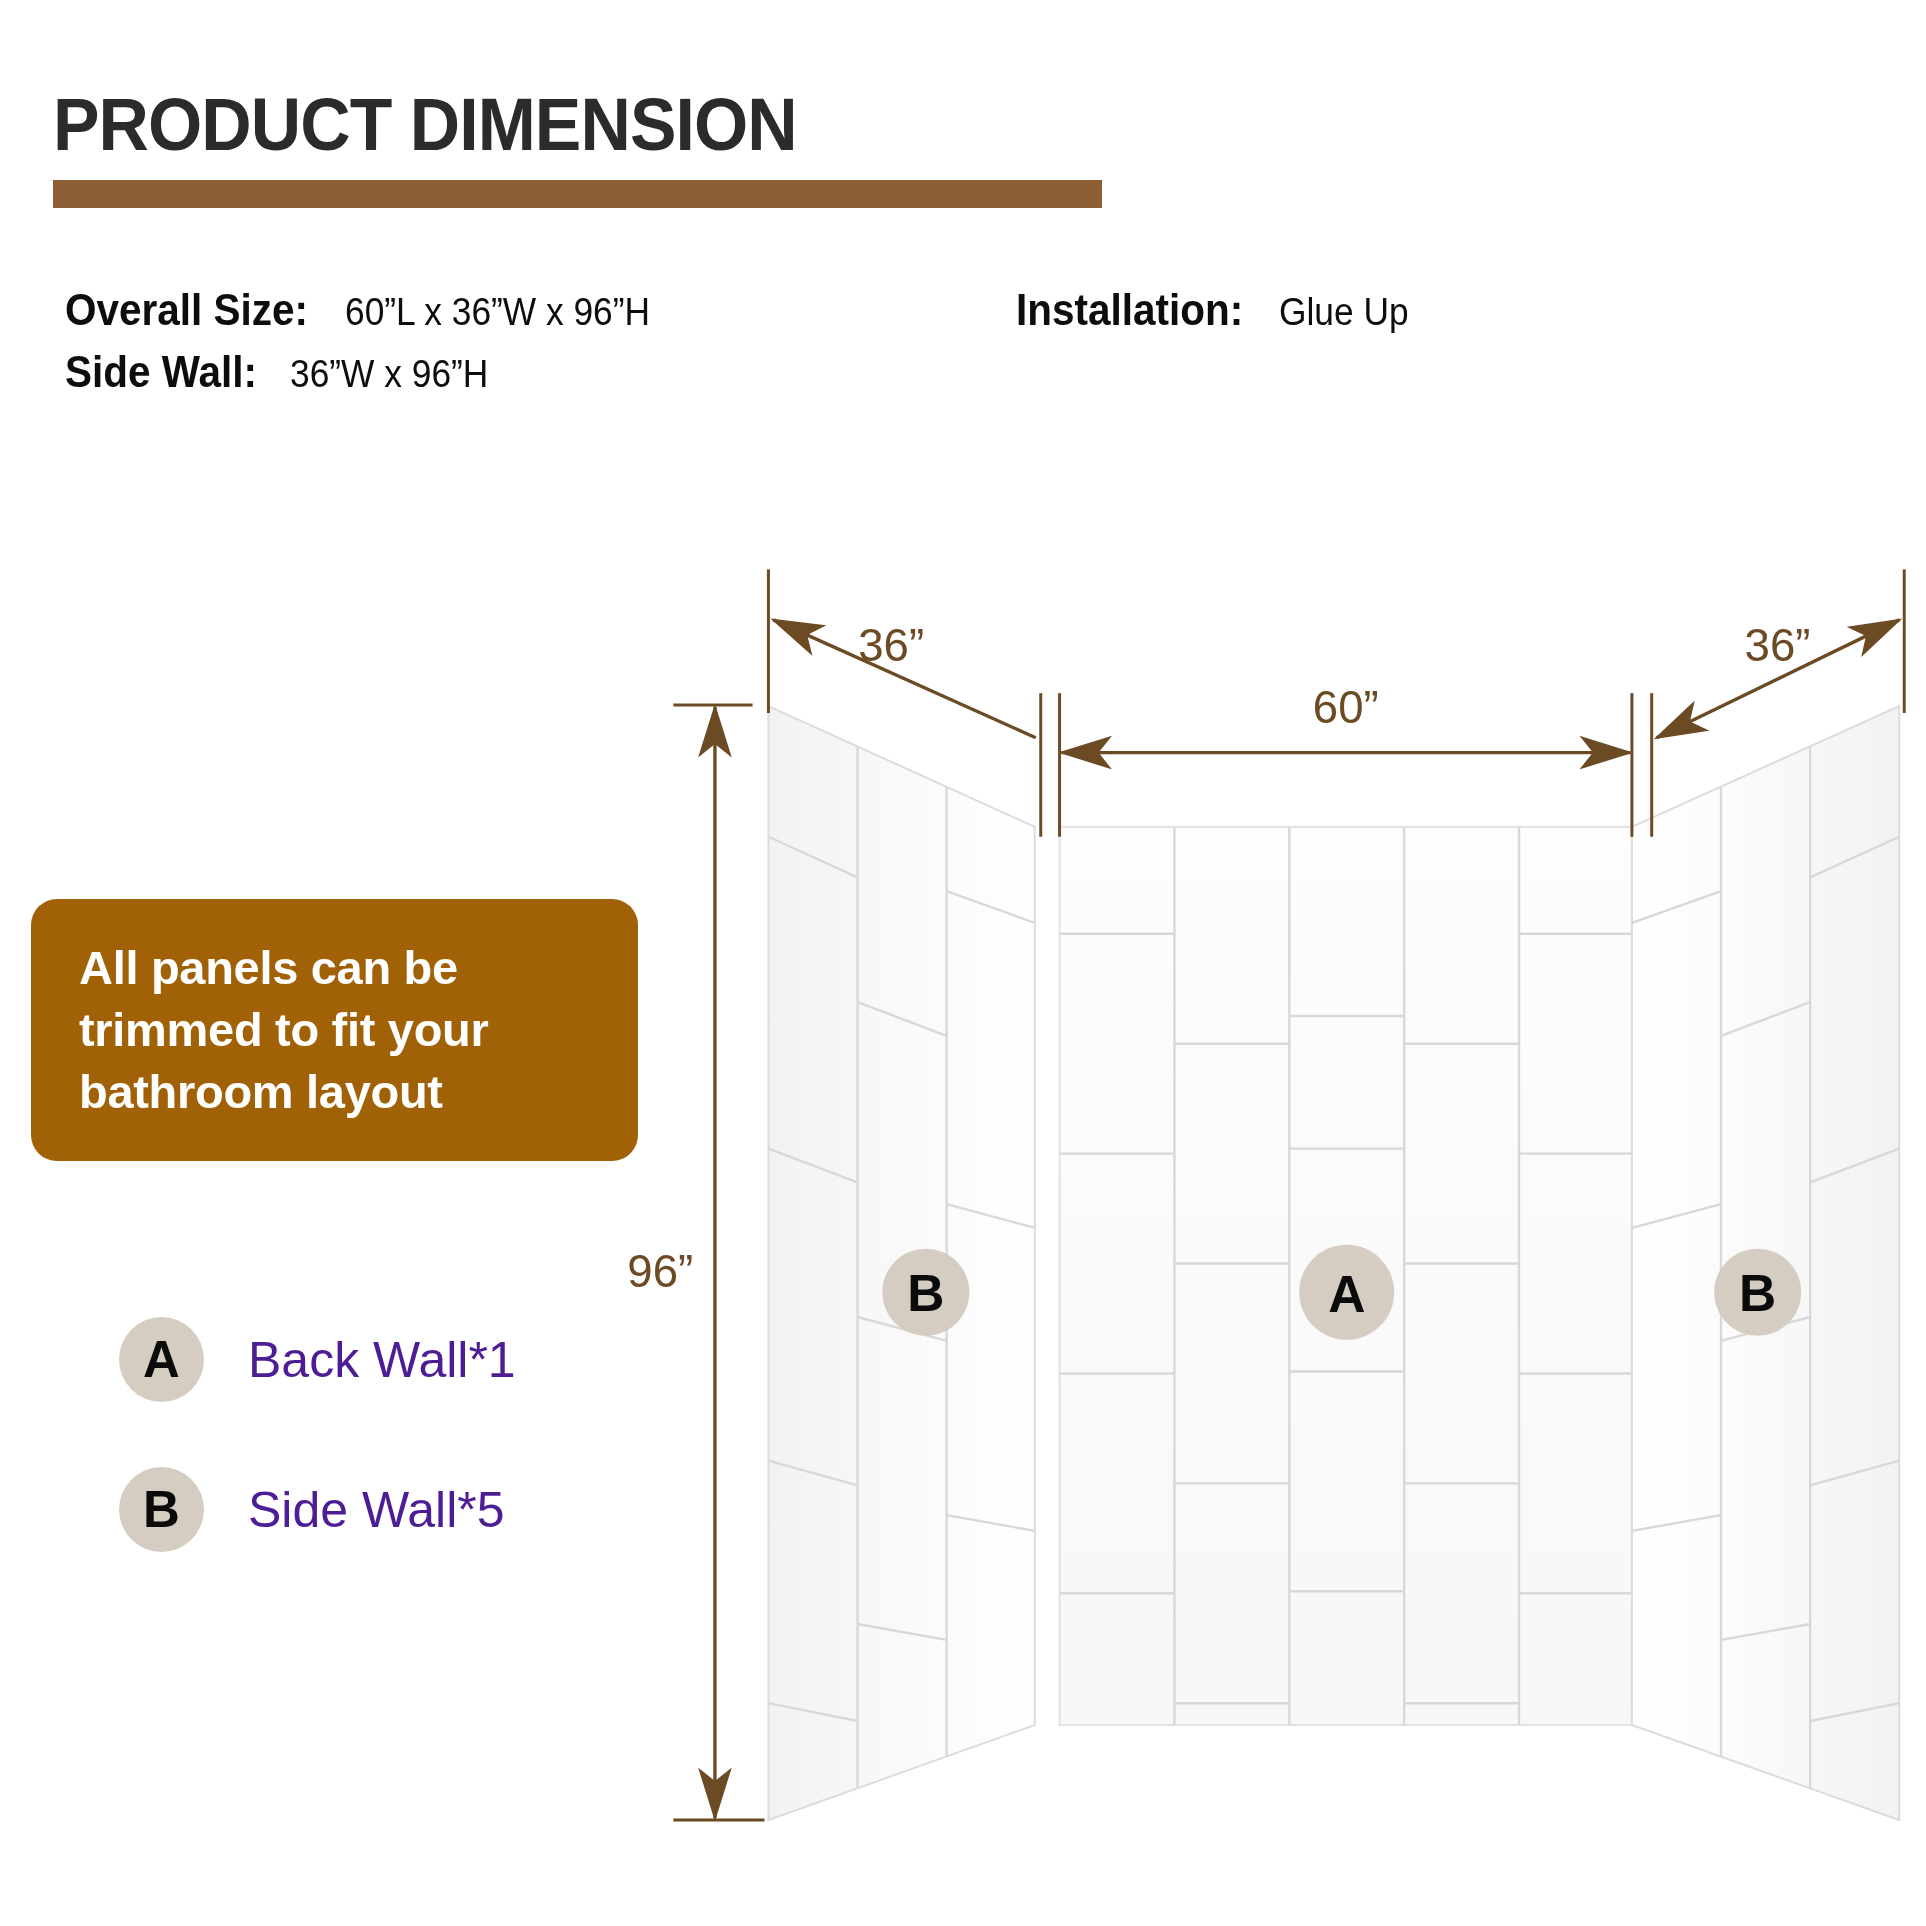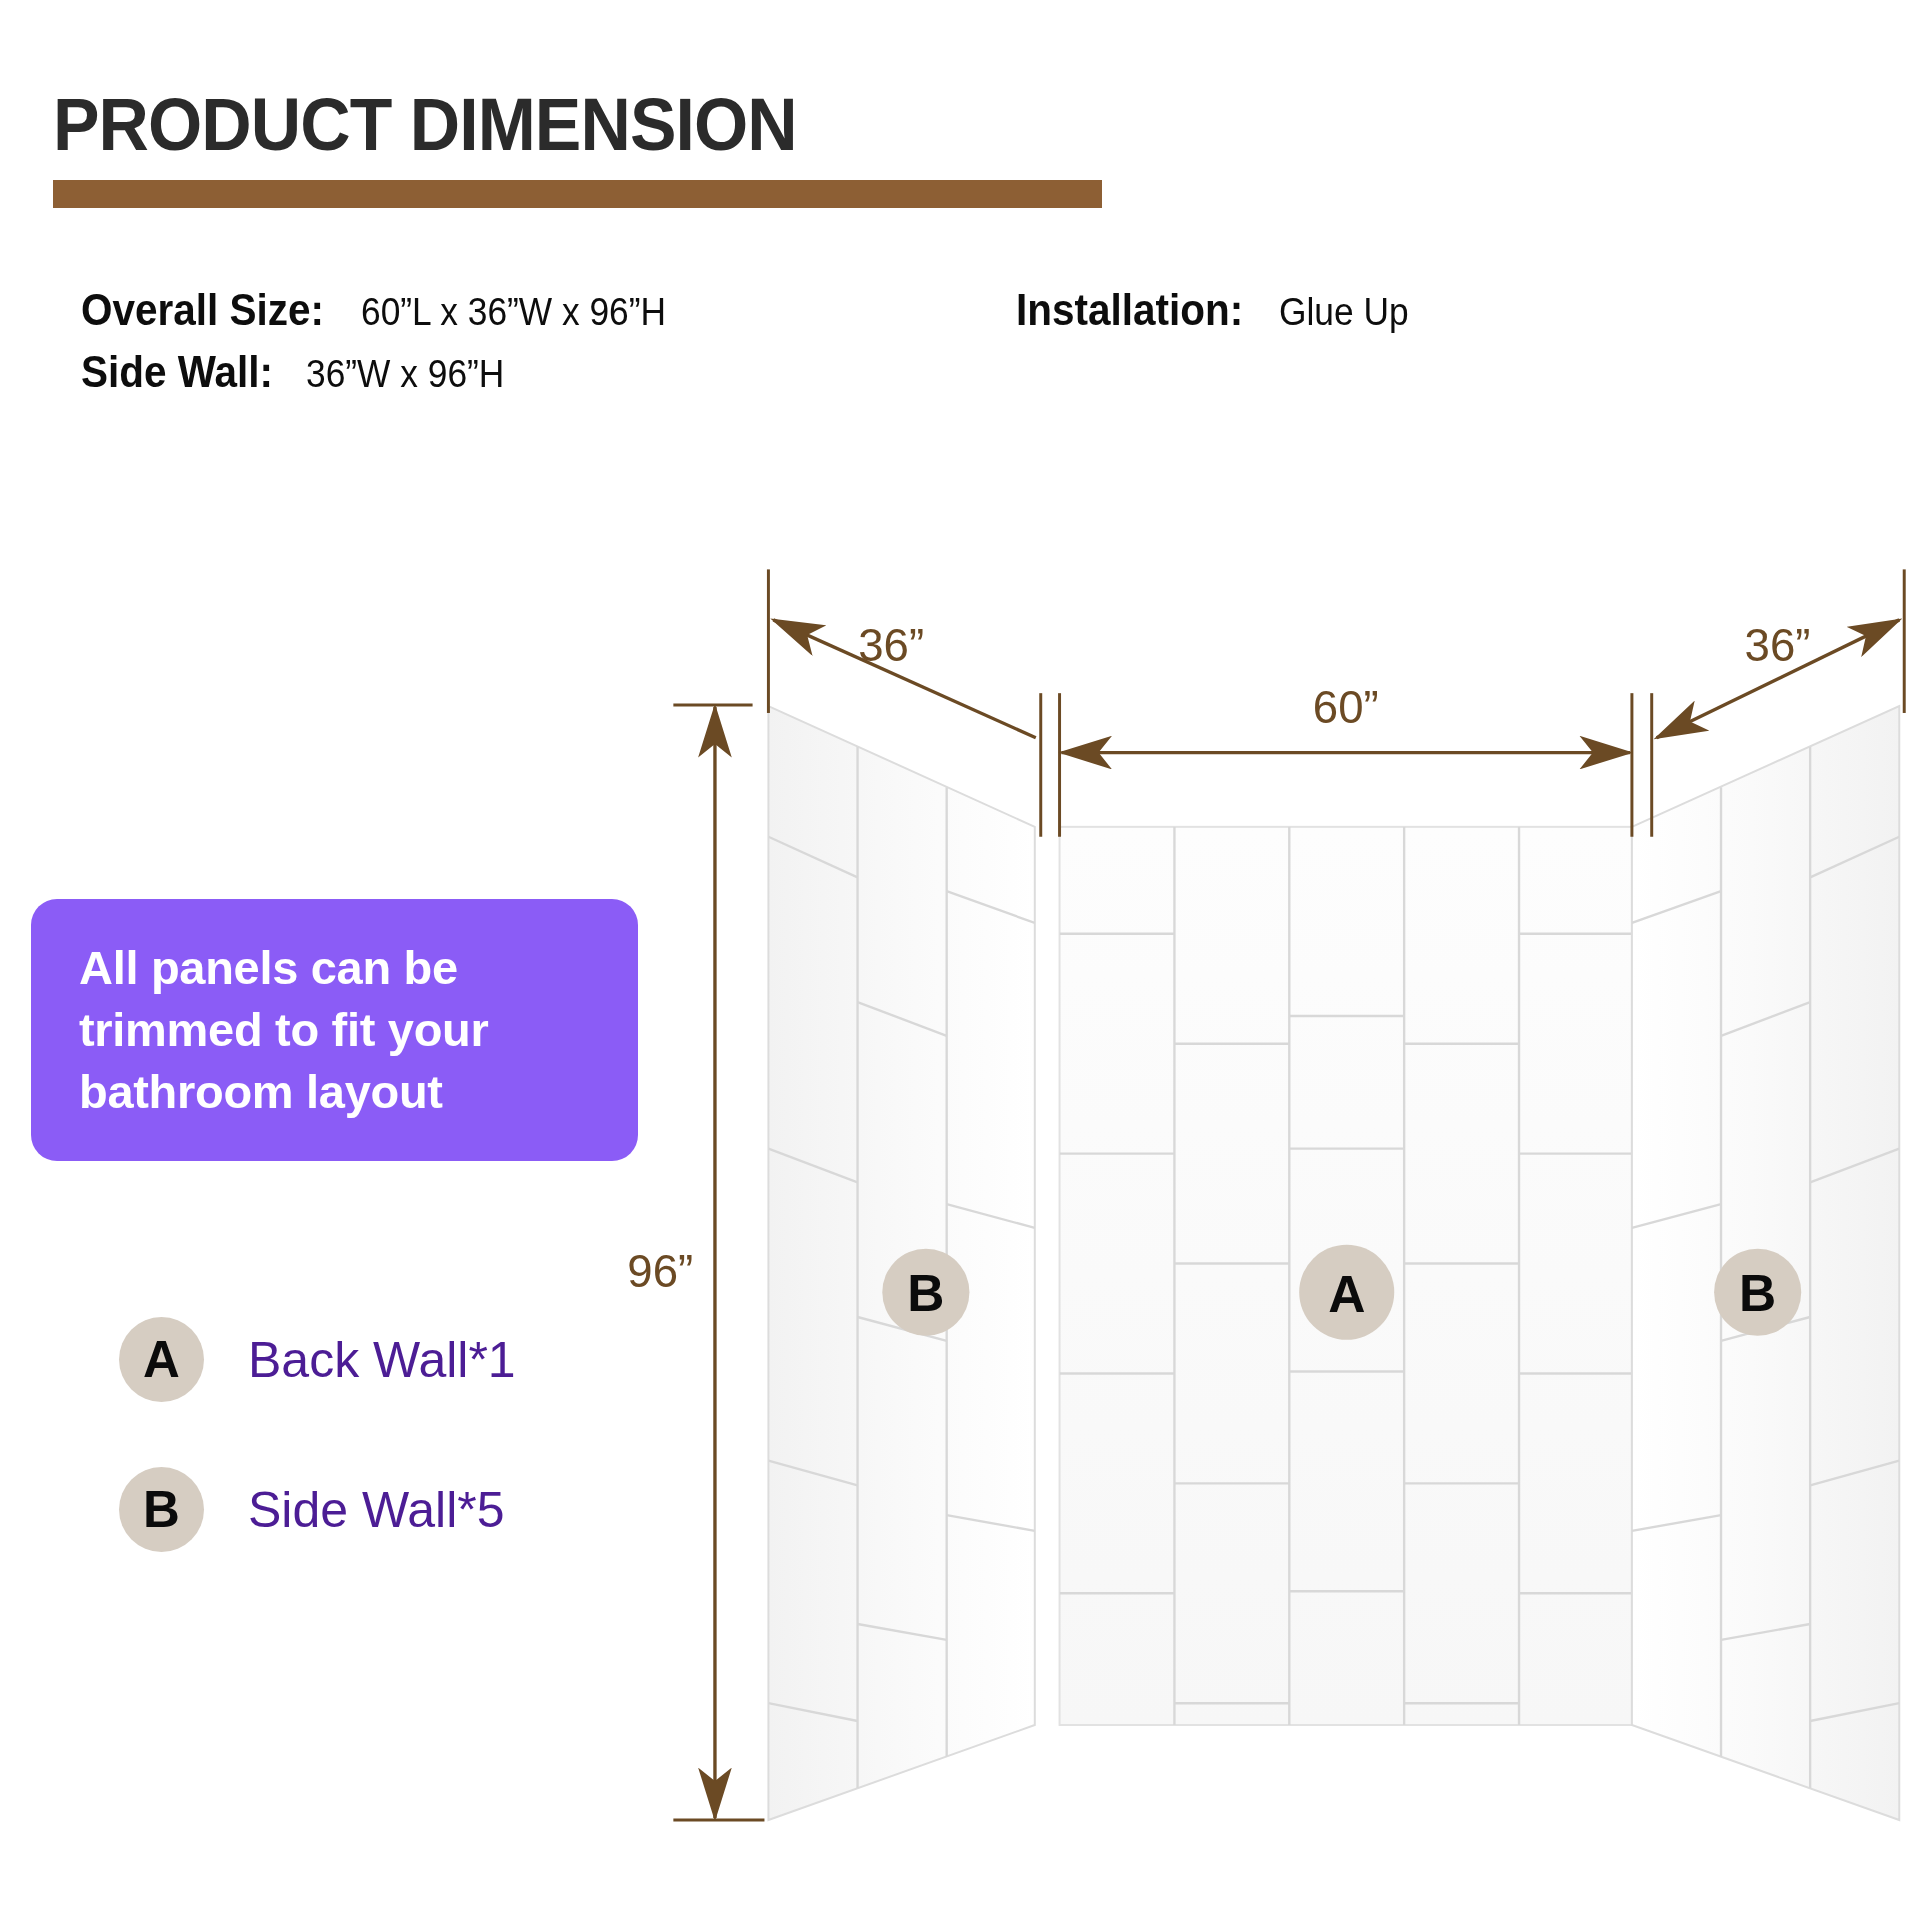--- a/index.html
+++ b/index.html
@@ -23,21 +23,21 @@
     transform-origin:left top;
     white-space:nowrap;
   }
   .title-rule{
     position:absolute;left:53px;top:180px;
     width:1049px;height:28px;
     background:#8d5f34;
   }
 
   
-  .specs{position:absolute;left:65px;top:285px;margin-left:16px;}
+  .specs{position:absolute;left:65px;top:285px;}
   .specs-right{position:absolute;left:1016px;top:285px;}
   .spec-row{
     display:flex;align-items:baseline;
     margin-bottom:12px;
     white-space:nowrap;
   }
   .spec-label{
     font-size:44px;font-weight:bold;color:#0d0d0d;
     transform:scaleX(0.92);transform-origin:left center;
   }
@@ -46,21 +46,21 @@
     margin-left:16px;
     transform:scaleX(0.93);transform-origin:left center;
   }
 
   
   .callout{
     position:absolute;left:31px;top:899px;
     width:607px;
     padding:38px 0 38px 48px;
     box-sizing:border-box;
-    background:#8b5cf6;
+    background:#a16207;
     border-radius:26px;
     color:#ffffff;
     font-size:47px;font-weight:bold;
     line-height:1.32;
     letter-spacing:-0.3px;
   }
 
   
   .legend{position:absolute;left:119px;top:1317px;}
   .legend-row{display:flex;align-items:center;margin-bottom:65px;}

